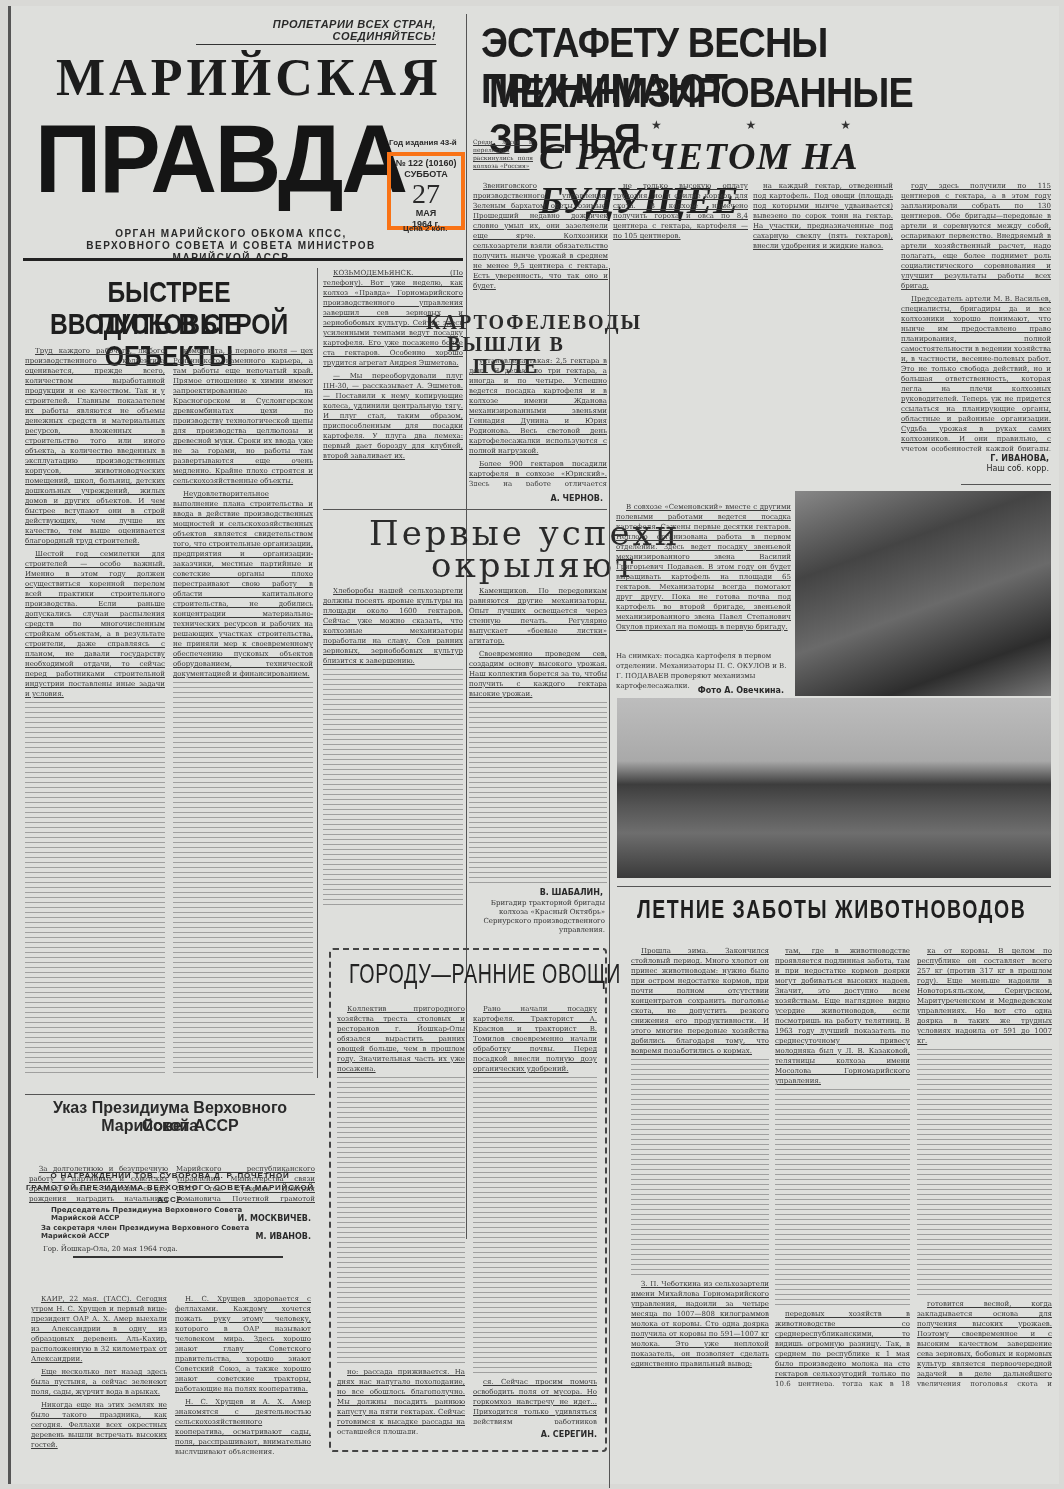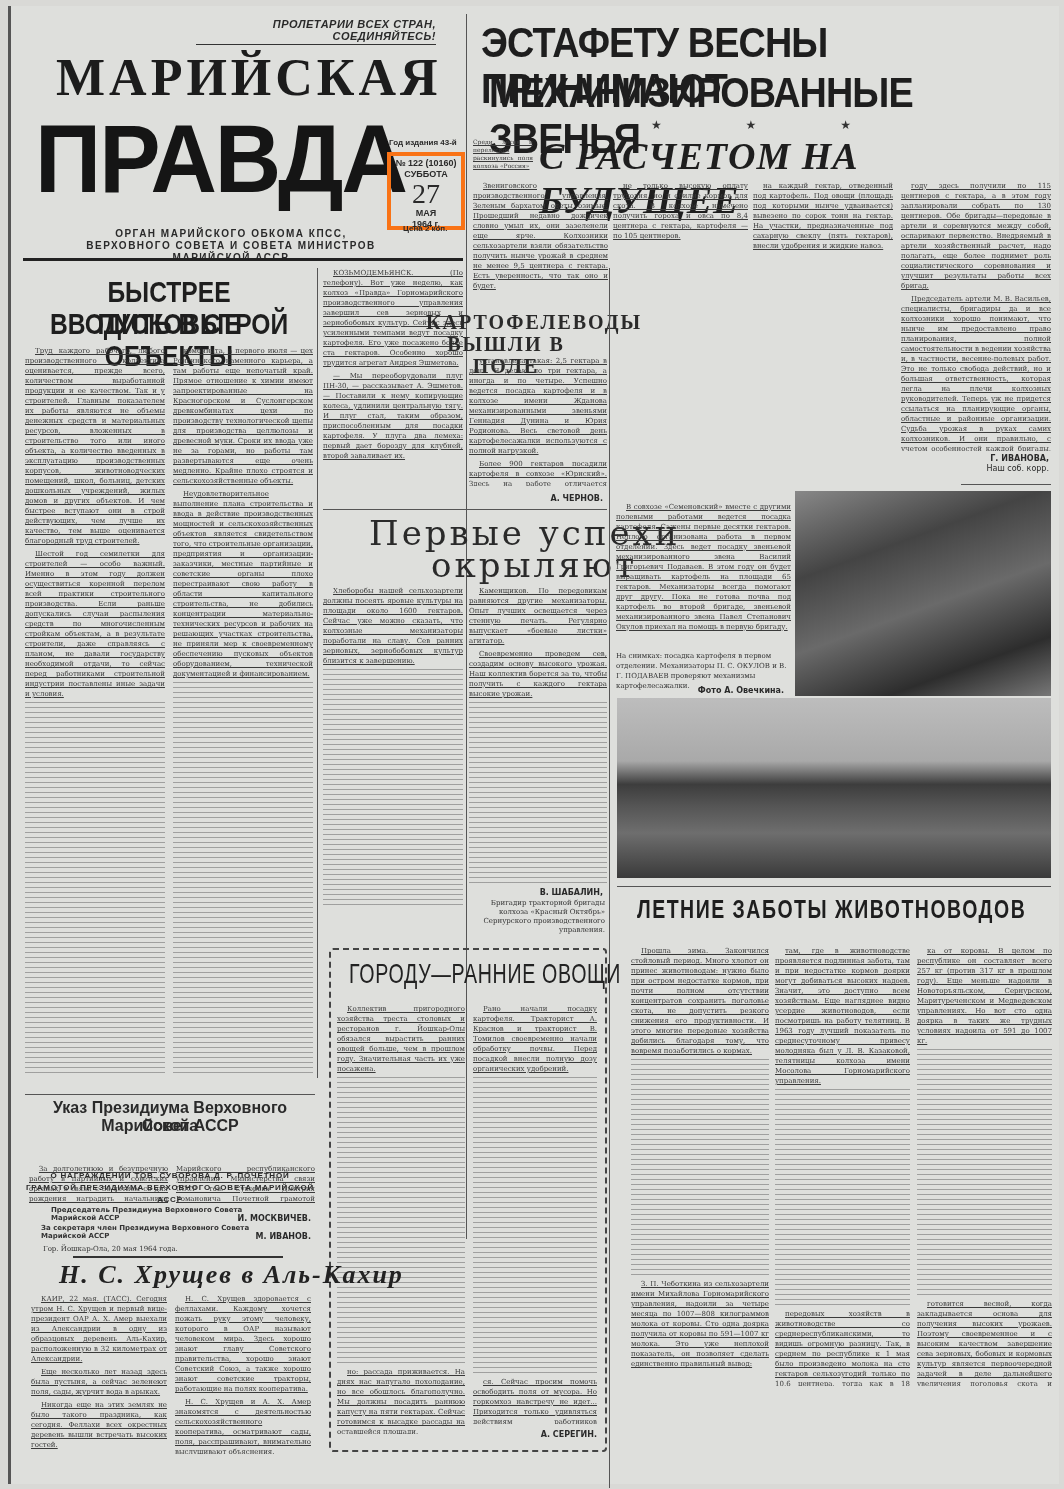--- a/index.html
+++ b/index.html
@@ -170,21 +170,20 @@
   <div class="abs body" style="left:18px;top:1158px;width:286px;height:40px;column-count:2;column-gap:8px;">
       <p>За долголетнюю и безупречную работу в партийных и советских органах, в связи с 50-летием со дня рождения наградить начальника Марийского республиканского управления Министерства связи СССР тов. Суворова Дмитрия Романовича Почетной грамотой Президиума Верховного Совета Марийской АССР.</p>
     </div>
   <div class="abs caption" style="left:40px;top:1200px;width:200px;font:bold 7px 'DejaVu Sans',sans-serif;">Председатель Президиума Верховного Совета Марийской АССР</div>
   <div class="abs sig" style="left:200px;top:1208px;width:100px;">И. МОСКВИЧЕВ.</div>
   <div class="abs caption" style="left:30px;top:1218px;width:210px;font:bold 7px 'DejaVu Sans',sans-serif;">За секретаря член Президиума Верховного Совета Марийской АССР</div>
   <div class="abs sig" style="left:200px;top:1226px;width:100px;">М. ИВАНОВ.</div>
   <div class="abs caption" style="left:32px;top:1238px;width:260px;font-size:7px;">Гор. Йошкар-Ола, 20 мая 1964 года.</div>
 
   <div class="abs hline" style="left:62px;top:1250px;width:210px;height:2px;background:#333;"></div>
-  <div class="abs h-ital2" style="left:48px;top:1254px;">Н. С. Хрущев в Аль-Кахир</div>
   <div class="abs body" style="left:20px;top:1288px;width:136px;height:160px;">
     <p>КАИР, 22 мая. (ТАСС). Сегодня утром Н. С. Хрущев и первый вице-президент ОАР А. Х. Амер выехали из Александрии в одну из образцовых деревень Аль-Кахир, расположенную в 32 километрах от Александрии.</p>
     <p>Еще несколько лет назад здесь была пустыня, а сейчас зеленеют поля, сады, журчит вода в арыках.</p>
     <p>Никогда еще на этих землях не было такого праздника, как сегодня. Феллахи всех окрестных деревень вышли встречать высоких гостей.</p>
     <p>В деревне Н. С. Хрущева и А. Х. Амера приветствовал председатель местного сельскохозяйственного кооператива. Он преподнес им богатые плоды, которые природа подарила крестьянам в благодарность за их упорный труд.</p>
   </div>
   <div class="abs body" style="left:164px;top:1288px;width:136px;height:160px;">
     <p>Н. С. Хрущев здоровается с феллахами. Каждому хочется пожать руку этому человеку, которого в ОАР называют человеком мира. Здесь хорошо знают главу Советского правительства, хорошо знают Советский Союз, а также хорошо знают советские тракторы, работающие на полях кооператива.</p>
     <p>Н. С. Хрущев и А. Х. Амер знакомятся с деятельностью сельскохозяйственного кооператива, осматривают сады, поля, расспрашивают, внимательно выслушивают объяснения.</p>
 

